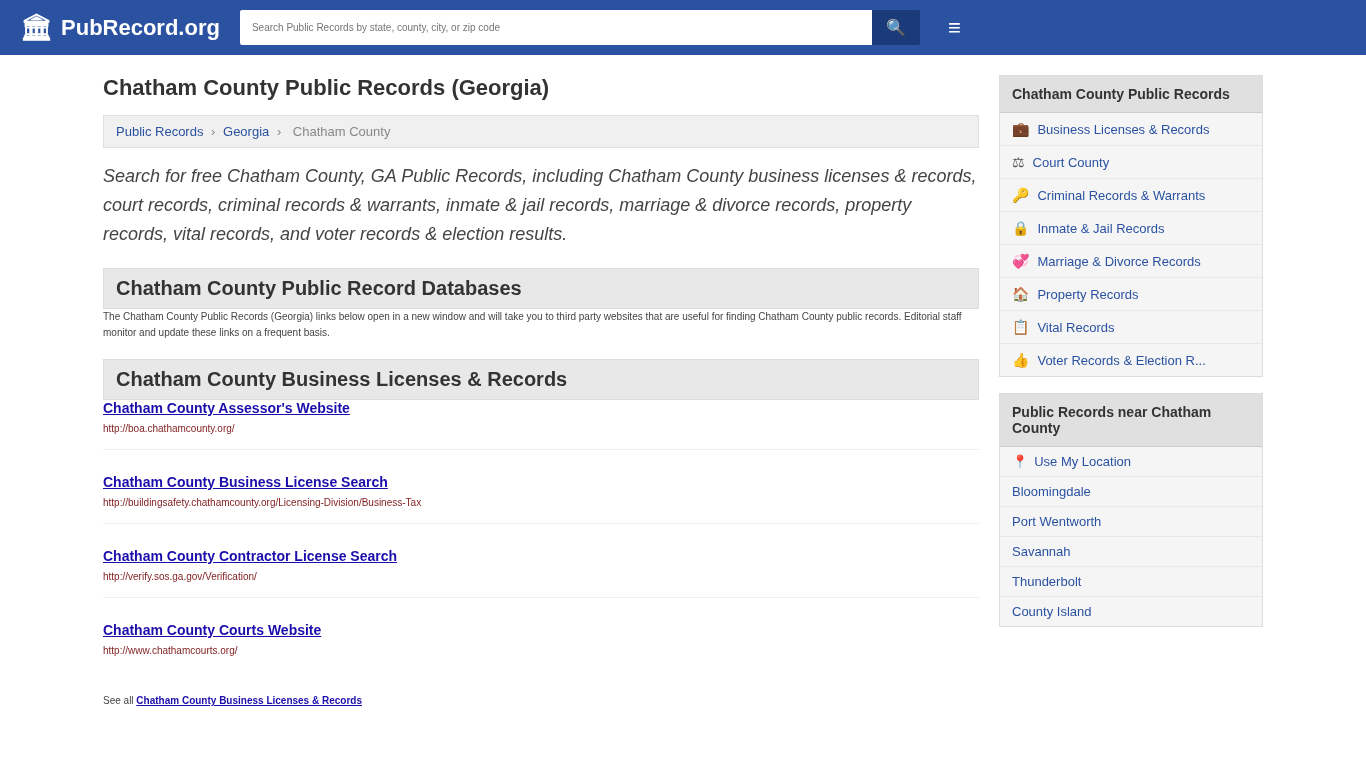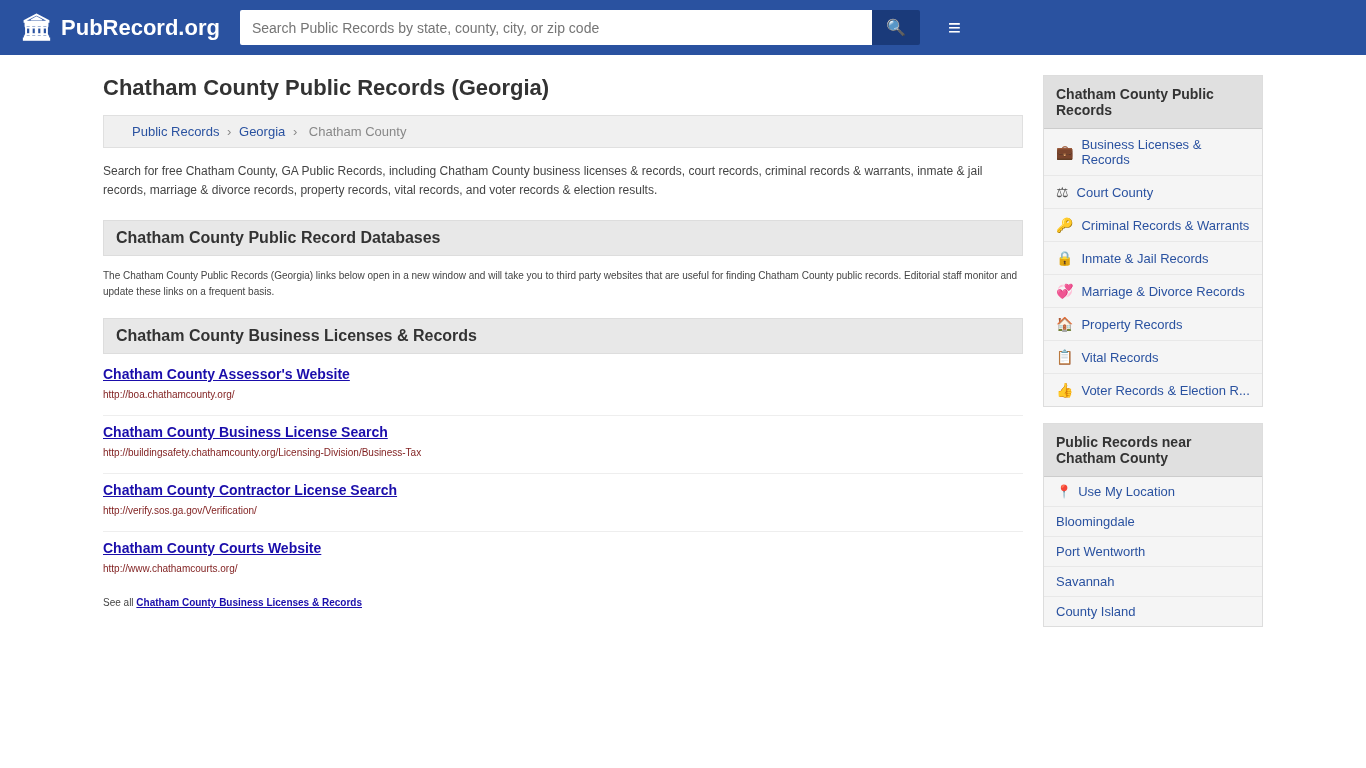--- a/index.html
+++ b/index.html
@@ -28,21 +28,21 @@
     }
     #search-area {
       flex: 1;
       display: flex;
       max-width: 680px;
     }
     #search-input {
       flex: 1;
       padding: 8px 12px;
       border: none;
-      font-size: 14px;
+      font-size: 10px;
       outline: none;
       border-radius: 2px 0 0 2px;
     }
     #search-button {
       background: #1a3a7a;
       border: none;
       padding: 8px 14px;
       cursor: pointer;
       color: #fff;
       font-size: 16px;
@@ -74,55 +74,55 @@
 
     #page-title {
       font-size: 22px;
       font-weight: bold;
       color: #333;
       margin-bottom: 14px;
     }
 
     #breadcrumb {
       background: #f0f0f0;
-      padding: 8px 28px;
+      padding: 8px 12px;
       margin-bottom: 14px;
       font-size: 13px;
       color: #555;
       border: 1px solid #e0e0e0;
     }
     #breadcrumb a { color: #2a52a0; text-decoration: none; }
     #breadcrumb span { color: #888; margin: 0 4px; }
 
     #intro-text {
-      font-size: 12px;
+      font-size: 18px;
       color: #444;
       line-height: 1.6;
       margin-bottom: 20px;
+      font-style: italic;
     }
 
     .section-header {
       background: #e8e8e8;
       padding: 8px 12px;
-      font-size: 16px;
+      font-size: 20px;
       font-weight: bold;
       color: #333;
-      margin-bottom: 12px;
       border: 1px solid #ddd;
     }
 
     .section-desc {
       font-size: 10px;
       color: #444;
       line-height: 1.6;
       margin-bottom: 18px;
     }
 
     .record-entry {
-      margin-bottom: 8px;
+      margin-bottom: 24px;
       padding-bottom: 14px;
       border-bottom: 1px solid #eee;
     }
     .record-entry:last-of-type {
       border-bottom: none;
     }
     .record-link {
       display: block;
       color: #1a0dab;
       text-decoration: underline;
@@ -144,21 +144,21 @@
     }
     .see-all a {
       color: #1a0dab;
       text-decoration: underline;
       font-weight: bold;
       cursor: pointer;
     }
 
     
     #sidebar {
-      width: 220px;
+      width: 264px;
       flex-shrink: 0;
     }
 
     .sidebar-section {
       background: #f5f5f5;
       border: 1px solid #ddd;
       margin-bottom: 16px;
     }
     .sidebar-title {
       background: #e0e0e0;
@@ -305,19 +305,20 @@
     <div class="sidebar-section">
       <div class="sidebar-title">Public Records near Chatham County</div>
       <div class="sidebar-item nearby-item use-location">
         <span>📍</span>
         <span>Use My Location</span>
       </div>
       <div id="nearby-places-list">
           <div class="nearby-item">Bloomingdale</div>
           <div class="nearby-item">Port Wentworth</div>
           <div class="nearby-item">Savannah</div>
+          <div class="nearby-item">Thunderbolt</div>
           <div class="nearby-item">County Island</div>
         </div>
     </div>
 
   </div>
 
 </div>
 
 </body></html>

